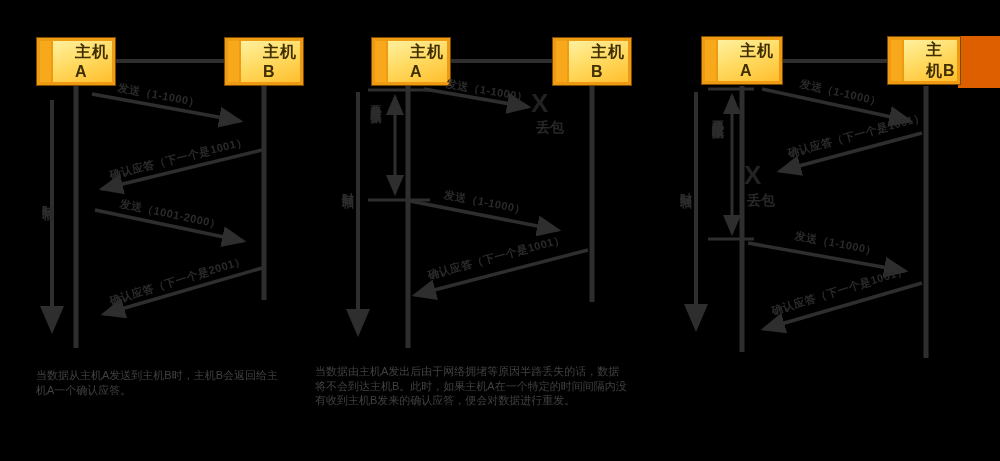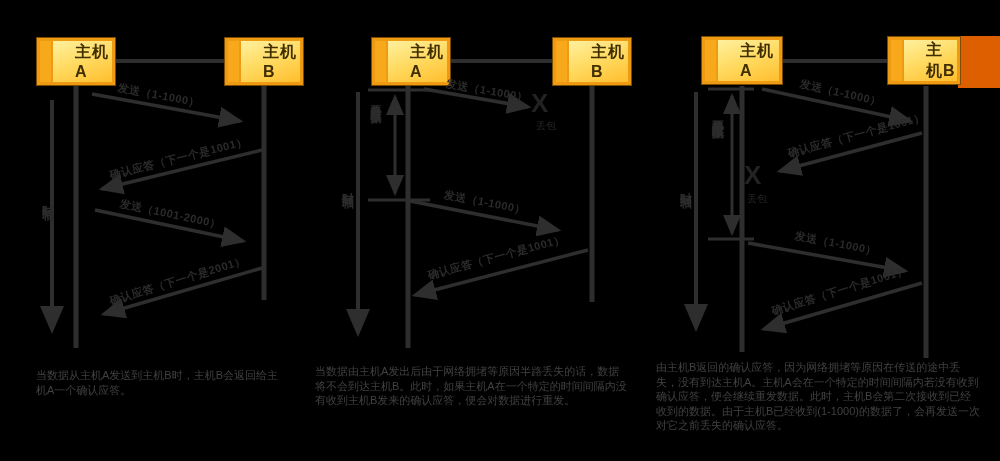--- a/index.html
+++ b/index.html
@@ -25,21 +25,21 @@
   }
   .vlabel{
     position:absolute;writing-mode:vertical-rl;text-orientation:upright;
     font-size:12px;font-weight:bold;color:#2c2c2c;line-height:1;letter-spacing:2px;
   }
   .vlabel.small{font-size:11px;letter-spacing:1px;}
   .loss-x{
     position:absolute;font-size:26px;font-weight:bold;color:#222;line-height:1;
     font-family:"Liberation Sans","DejaVu Sans",sans-serif;
   }
-  .loss-label{position:absolute;font-size:10px;font-weight:normal;color:#282828;}
+  .loss-label{position:absolute;font-size:14px;font-weight:bold;color:#282828;}
   .caption{
     position:absolute;font-size:11px;line-height:1.32;color:#414141;
     text-align:left;
   }
   .accent-block{position:absolute;background:#DD5F00;}
 </style>
 </head>
 <body>
 
 <div class="canvas">
@@ -129,15 +129,14 @@
     <div class="host-label">主机B</div>
   </div>
   <span class="vlabel" style="left:680px;top:182px;">时间轴</span>
   <span class="vlabel small" style="left:712px;top:110px;height:126px;font-size:12px;">将要超时重发数据</span>
   <span class="mlabel" style="left:800px;top:76px;transform:rotate(13deg);">发送（1-1000）</span>
   <span class="mlabel" style="left:788px;top:146px;transform:rotate(-15deg);">确认应答（下一个是1001）</span>
   <span class="loss-x" style="left:744px;top:162px;">X</span>
   <span class="loss-label" style="left:747px;top:192px;">丢包</span>
   <span class="mlabel" style="left:795px;top:228px;transform:rotate(11deg);">发送（1-1000）</span>
   <span class="mlabel" style="left:772px;top:304px;transform:rotate(-17deg);">确认应答（下一个是1001）</span>
-  <div class="caption" style="left:656px;top:360px;width:326px;">由主机B返回的确认应答，因为网络拥堵等原因在传送的途中丢失，没有到达主机A。主机A会在一个特定的时间间隔内若没有收到确认应答，便会继续重发数据。此时，主机B会第二次接收到已经收到的数据。由于主机B已经收到(1-1000)的数据了，会再发送一次对它之前丢失的确认应答。</div>
 
 </div>
 
 </body></html>

